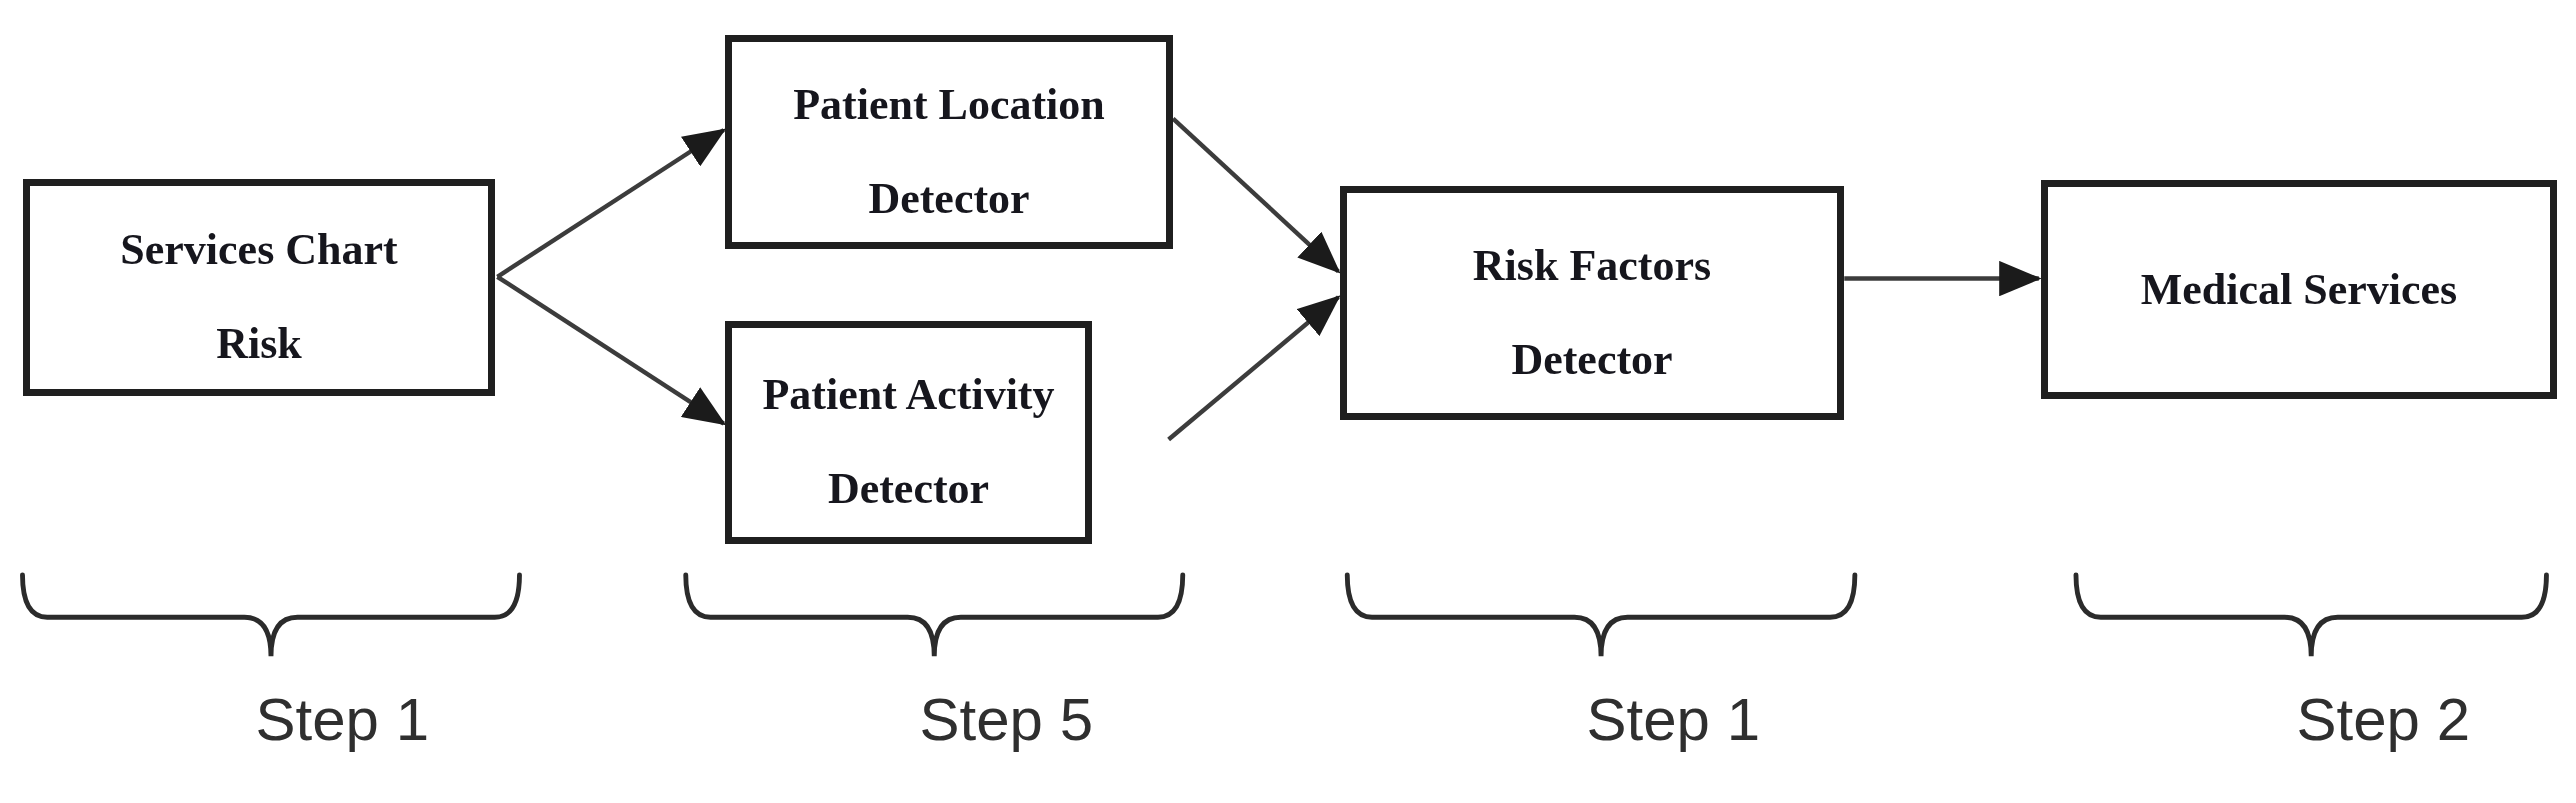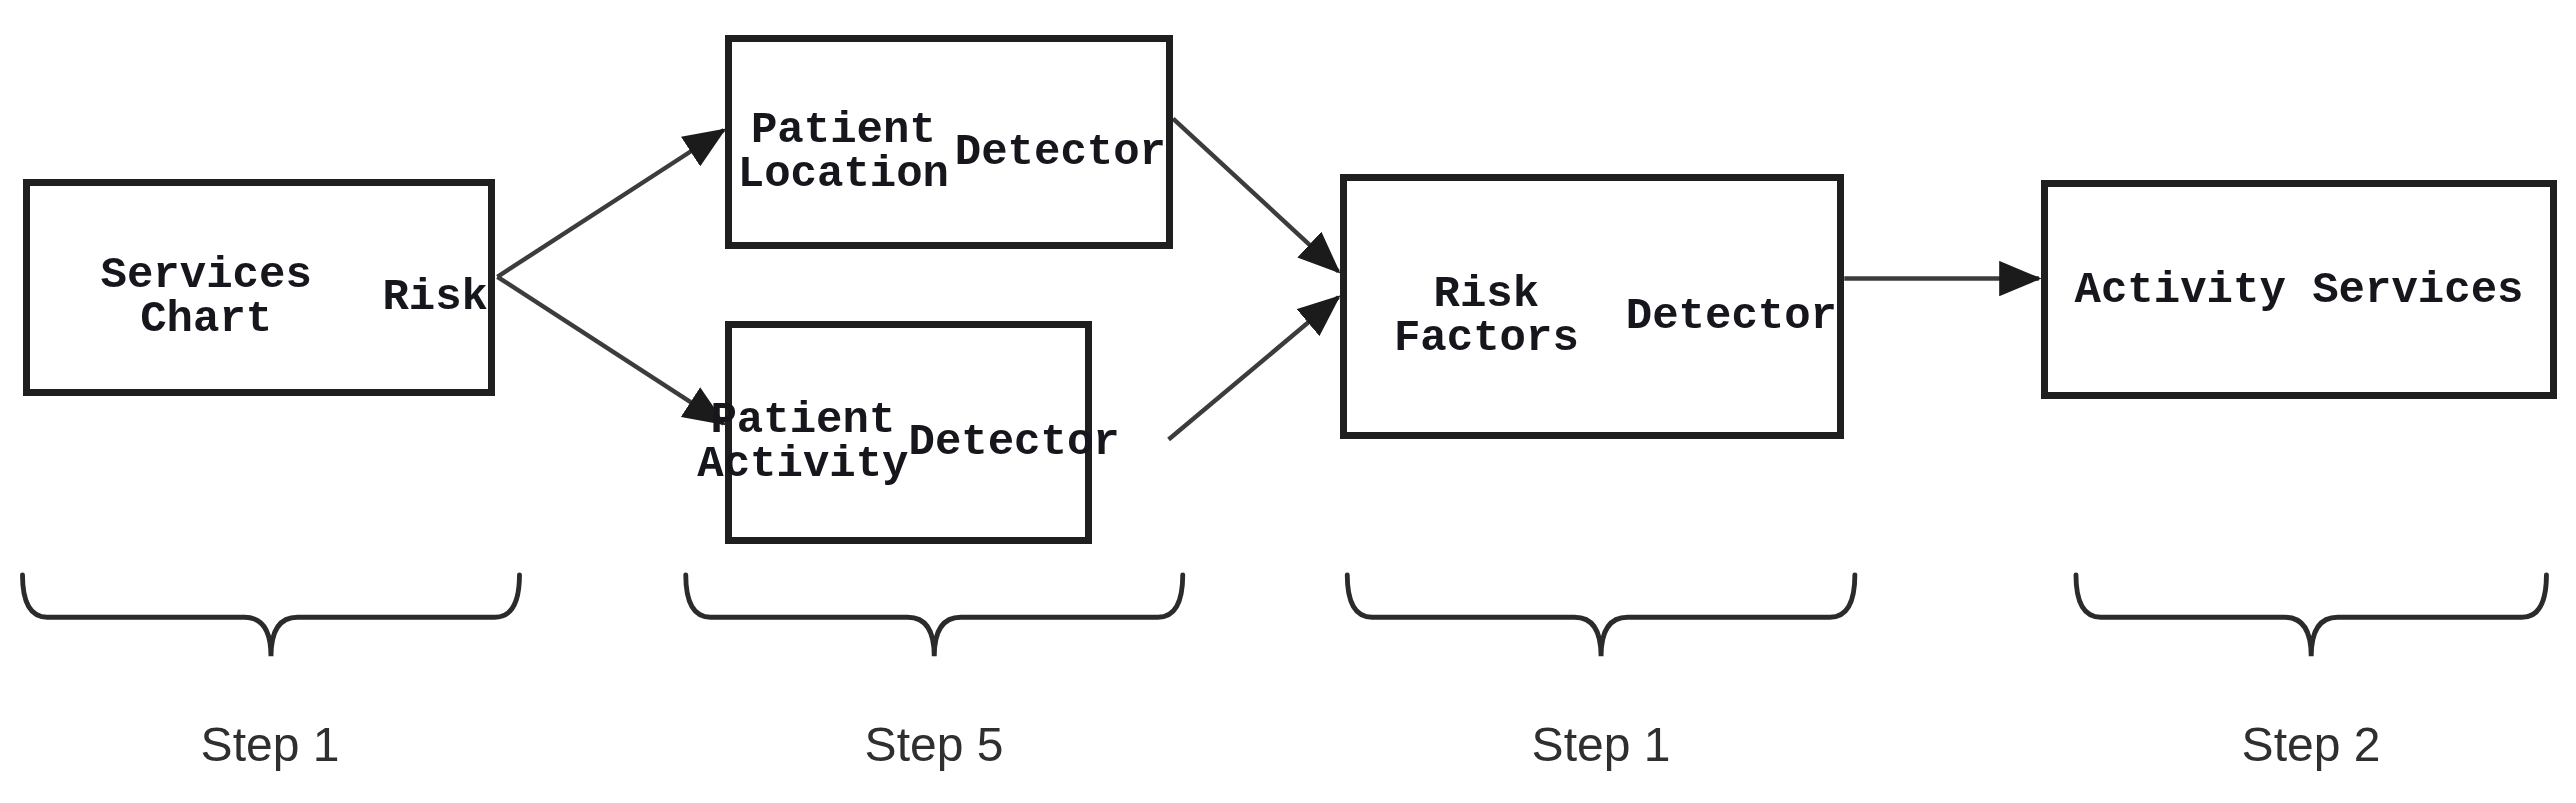--- a/index.html
+++ b/index.html
@@ -7,30 +7,30 @@
     position:relative;width:2576px;height:803px;
     background:var(--background,#ffffff);
     font-family:"Liberation Sans",sans-serif;
     overflow:hidden;
   }
   .layer{position:absolute;inset:0;}
   .box{
     position:absolute;box-sizing:border-box;
     border:7px solid var(--box-border,#1f1f1f);
     background:#ffffff;
-    display:flex;flex-direction:row;align-items:center;justify-content:center;
+    display:flex;flex-direction:column;align-items:center;justify-content:center;
     row-gap:50px;padding-top:19.5px;
-    font-family:Liberation Mono, monospace;font-weight:700;font-size:44px;
+    font-family:Liberation Serif, serif;font-weight:700;font-size:44px;
     color:var(--box-text,#16161d);text-align:center;line-height:1;
   }
   .box .bline:empty{display:none;}
   .box.single{padding-top:0;row-gap:0;}
   .step{
-    position:absolute;top:719px;width:318px;text-align:center;
-    font-size:48px;color:var(--step-text,#2f2f2f);line-height:1.1;
+    position:absolute;top:687px;width:318px;text-align:right;
+    font-size:60px;color:var(--step-text,#2f2f2f);line-height:1.1;
   }
   .edge{stroke:var(--arrow,#3c3c3c);stroke-width:5;}
   .brace{fill:none;stroke:var(--brace,#2b2b2b);stroke-width:5.5;stroke-linecap:round;}
   .arrowhead-shape{fill:var(--arrowhead,#1b1b1b);}
 </style>
 </head>
 <body>
 
 <div class="canvas">
 
@@ -61,27 +61,27 @@
   <div class="box" style="left:725px;top:35px;width:448px;height:214px;">
     <div class="bline">Patient Location</div>
     <div class="bline">Detector</div>
   </div>
 
   <div class="box" style="left:725px;top:321px;width:367px;height:223px;">
     <div class="bline">Patient Activity</div>
     <div class="bline">Detector</div>
   </div>
 
-  <div class="box" style="left:1340px;top:174px;width:504px;height:265px;">
+  <div class="box" style="left:1340px;top:186px;width:504px;height:234px;">
     <div class="bline">Risk Factors</div>
     <div class="bline">Detector</div>
   </div>
 
   <div class="box single" style="left:2041px;top:180px;width:516px;height:219px;">
-    <div class="bline">Activity Services</div>
+    <div class="bline">Medical Services</div>
 
   </div>
 
   <div class="step" style="left:111px;">Step 1</div>
   <div class="step" style="left:775px;">Step 5</div>
   <div class="step" style="left:1442px;">Step 1</div>
   <div class="step" style="left:2152px;">Step 2</div>
 
 </div>
 

